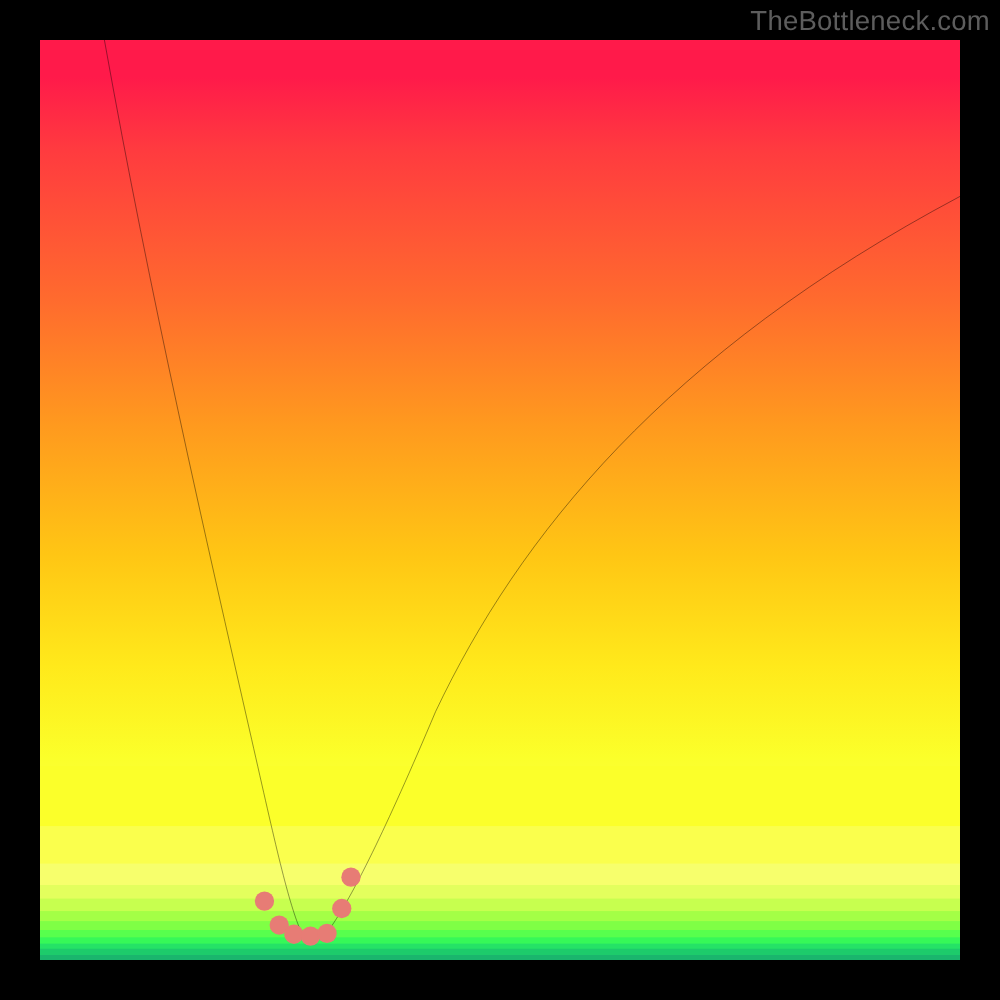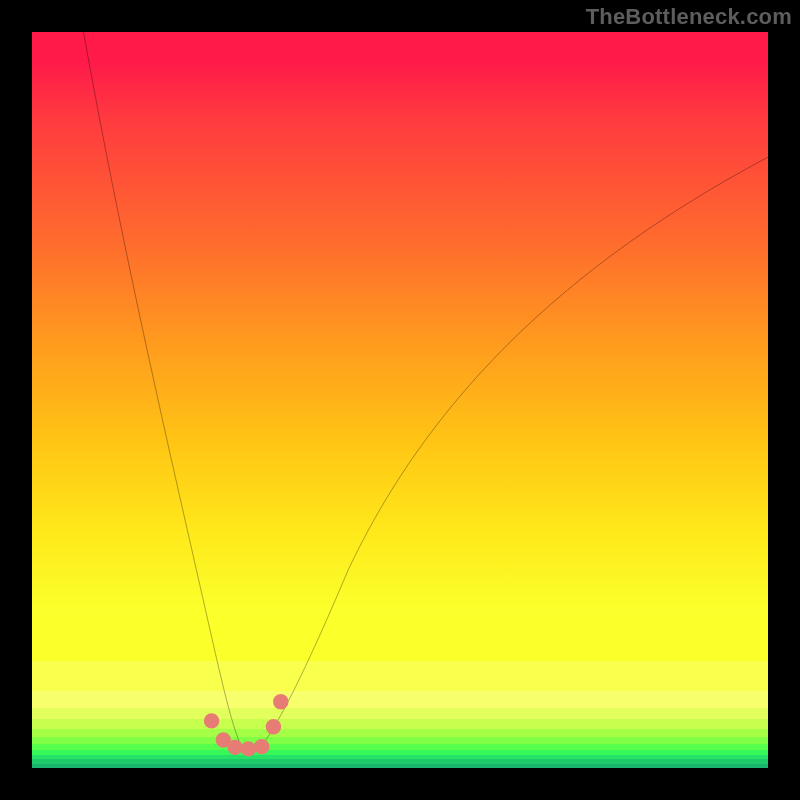--- a/index.html
+++ b/index.html
@@ -15,21 +15,21 @@
     width: 800px;
     height: 800px;
     background: #000;
   }
   .watermark {
     position: absolute;
     top: 4px;
     right: 8px;
     color: #5d5d5d;
     font-size: 22px;
-    font-weight: 700;
+    font-weight: 400;
     z-index: 50;
     letter-spacing: 0.2px;
   }
   .plot-area {
     position: absolute;
     left: 32px;
     top: 32px;
     width: 736px;
     height: 736px;
     overflow: hidden;

